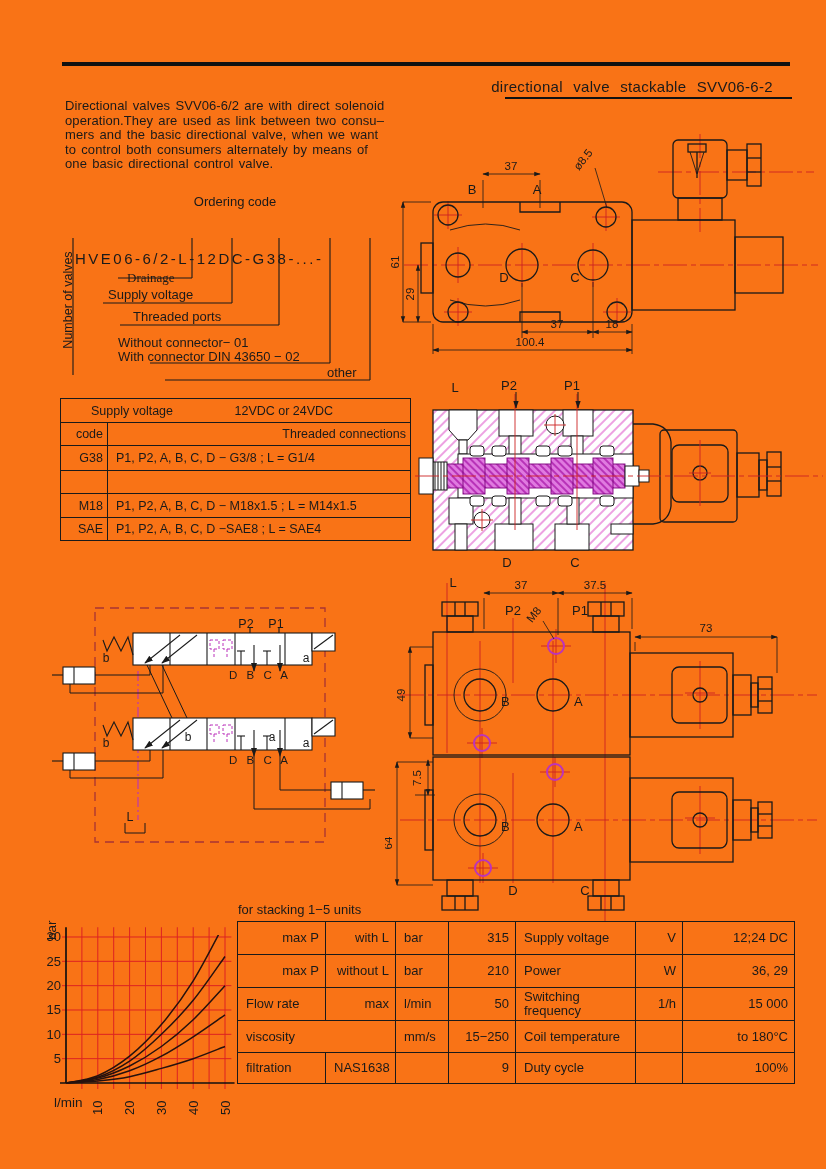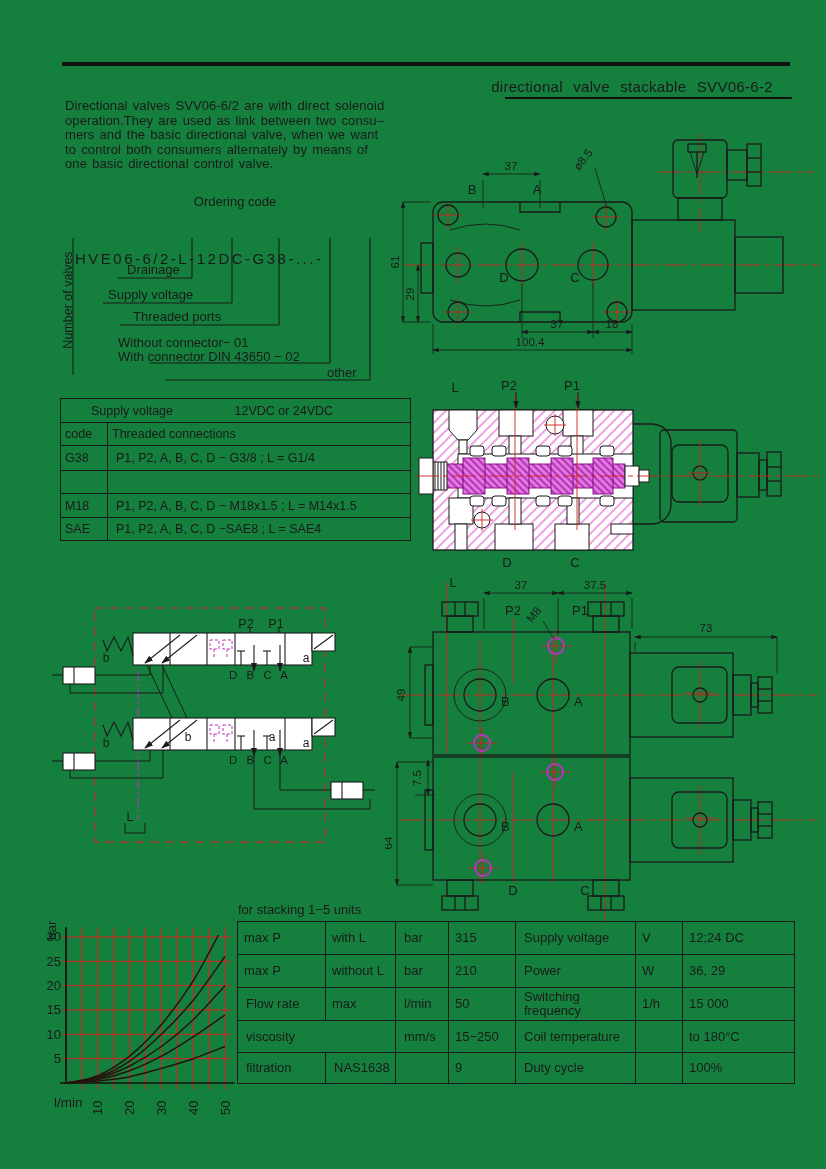--- a/index.html
+++ b/index.html
@@ -1,28 +1,28 @@
 <!DOCTYPE html>
 <html><head>
 <meta charset="utf-8">
 <style>
   html,body{margin:0;padding:0;background:#e8e8e8;}
-  #page{position:relative;width:826px;height:1169px;background:#15803d;overflow:hidden;
+  #page{position:relative;width:826px;height:1169px;background:#f97316;overflow:hidden;
         font-family:"Liberation Sans",sans-serif;color:#1a1a1a;}
   .abs{position:absolute;}
   .top-rule{background:#111;}
   #page-title{font-size:15px;letter-spacing:.3px;word-spacing:6px;white-space:nowrap;}
   #intro{font-size:13px;line-height:14.6px;white-space:pre-line;letter-spacing:.1px;word-spacing:1.5px;}
   .lbl{font-size:13px;white-space:nowrap;}
   #ordering-code{font-family:Liberation Sans, sans-serif;font-size:15px;letter-spacing:2.5px;white-space:nowrap;margin-top:36px;}
   .vrot{transform:rotate(-90deg);font-size:12.5px;text-align:center;}
   table{border-collapse:collapse;table-layout:fixed;}
   .dtable td{border:1.4px solid #1a1a1a;font-size:12.5px;padding:1px 4px;vertical-align:middle;}
   .spec td{border:1.5px solid #1a1a1a;font-size:13px;padding:1px 6px;vertical-align:middle;white-space:pre-line;line-height:14px;}
-  .cc{text-align:left;}
+  .cc{text-align:right;}
   .lc{text-align:left;padding-left:8px!important;}
   svg text{font-family:"Liberation Sans",sans-serif;fill:#1a1a1a;}
   .dim{font-size:11.5px;}
   .blk{stroke:#1a1a1a;fill:none;}
   .red{stroke:#cc2222;fill:none;}
 </style>
 </head>
 <body>
 
 <div id="page">
@@ -65,21 +65,21 @@
           <line x1="65" y1="135" x2="224" y2="135"></line>
         <line x1="275" y1="48" x2="275" y2="173"></line>
           <line x1="95" y1="173" x2="275" y2="173"></line>
         <line x1="315" y1="48" x2="315" y2="190"></line>
           <line x1="110" y1="190" x2="315" y2="190"></line>
       </g>
     </svg>
     <div class="abs lbl" style="left:100px;top:4px;width:160px;text-align:center;">Ordering code</div>
     <div class="abs" id="ordering-code" style="left:20px;top:24px;">HVE06-6/2-L-12DC-G38-...-</div>
     <div class="abs lbl vrot" style="left:-47px;top:103px;width:120px;height:14px;">Number of valves</div>
-    <div class="abs lbl" style="left:72px;top:72px;">Drainage</div>
+    <div class="abs lbl" style="left:72px;top:80px;font-family:Liberation Serif, serif;">Drainage</div>
     <div class="abs lbl" style="left:53px;top:97px;">Supply voltage</div>
     <div class="abs lbl" style="left:78px;top:119px;">Threaded ports</div>
     <div class="abs lbl" style="left:63px;top:145px;width:210px;display:flex;justify-content:flex-start;">
       <span>Without connector</span>
       <span>−  01</span>
     </div>
     <div class="abs lbl" style="left:63px;top:159px;">With connector DIN 43650 − 02</div>
     <div class="abs lbl" style="left:272px;top:175px;">other</div>
   </div>
 

